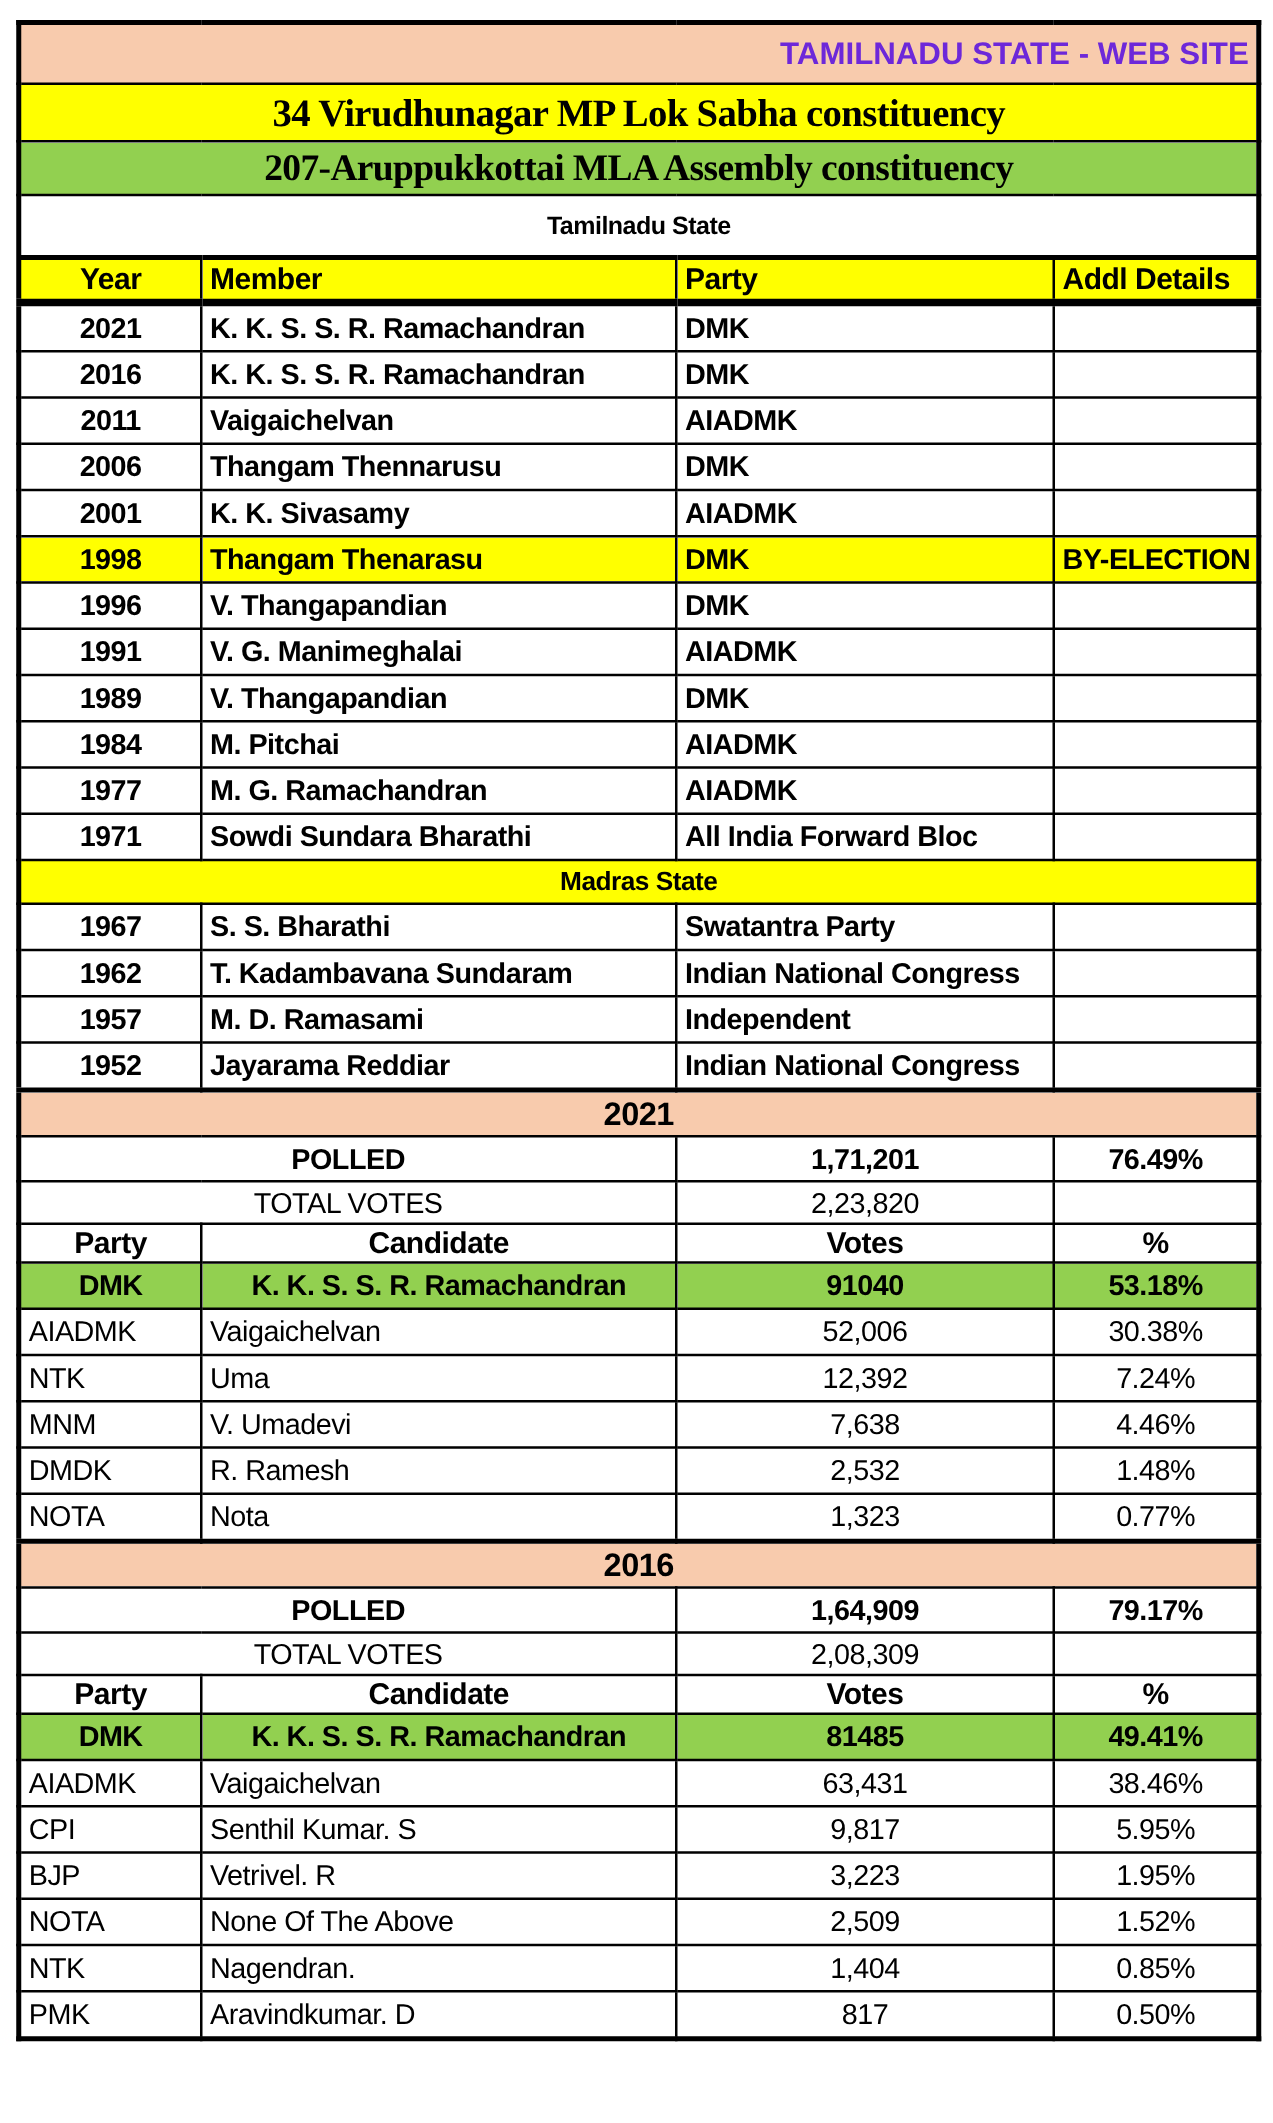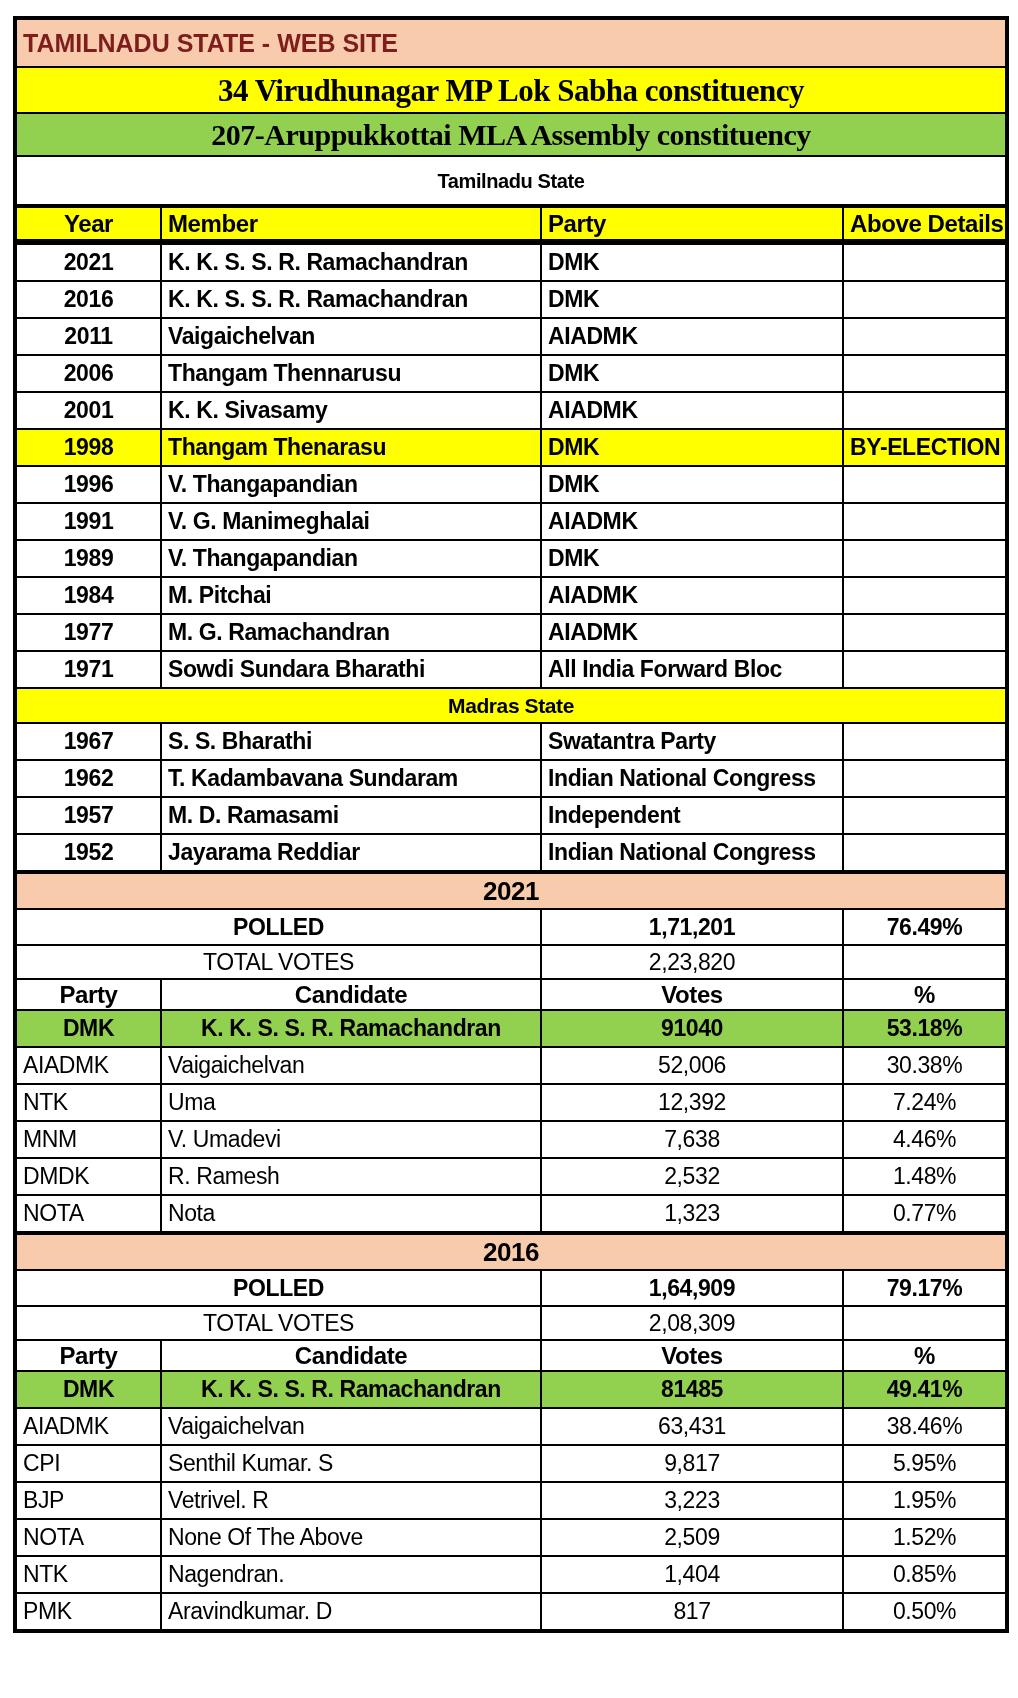--- a/index.html
+++ b/index.html
@@ -14,22 +14,22 @@
     border:4px solid #000;
   }
   td {
     border:2px solid #000; padding:0 6px; overflow:hidden;
     white-space:nowrap; vertical-align:middle; letter-spacing:-0.4px;
     font-size:23px; line-height:1;
   }
   
   
   .r-site td {
-    height:46px; background:#F8CBAD; color:#7f1d1d; font-weight:bold;
-    font-size:25px; text-align:left; letter-spacing:0;
+    height:46px; background:#F8CBAD; color:#6d28d9; font-weight:bold;
+    font-size:25px; text-align:right; letter-spacing:0;
   }
   .r-mp td {
     height:44px; background:#FFFF00; font-family:"Liberation Serif", serif;
     font-weight:bold; font-size:31px; text-align:center; letter-spacing:-0.5px;
   }
   .r-mla td {
     height:41px; background:#92D050; font-family:"Liberation Serif", serif;
     font-weight:bold; font-size:30px; text-align:center; letter-spacing:-0.5px;
   }
   .r-state td { height:47px; font-weight:bold; font-size:20px; text-align:center; }
@@ -72,21 +72,21 @@
     <td colspan="4">207-Aruppukkottai MLA Assembly constituency</td>
   </tr>
   <tr class="r-state">
     <td colspan="4">Tamilnadu State</td>
   </tr>
 
   <tr class="r-mhead">
     <td>Year</td>
     <td>Member</td>
     <td>Party</td>
-    <td>Above Details</td>
+    <td>Addl Details</td>
   </tr>
 
   </tbody>
       <tbody id="tn-rows">
         <tr class="r-member">
           <td>2021</td>
           <td>K. K. S. S. R. Ramachandran</td>
           <td>DMK</td>
           <td></td>
         </tr>

